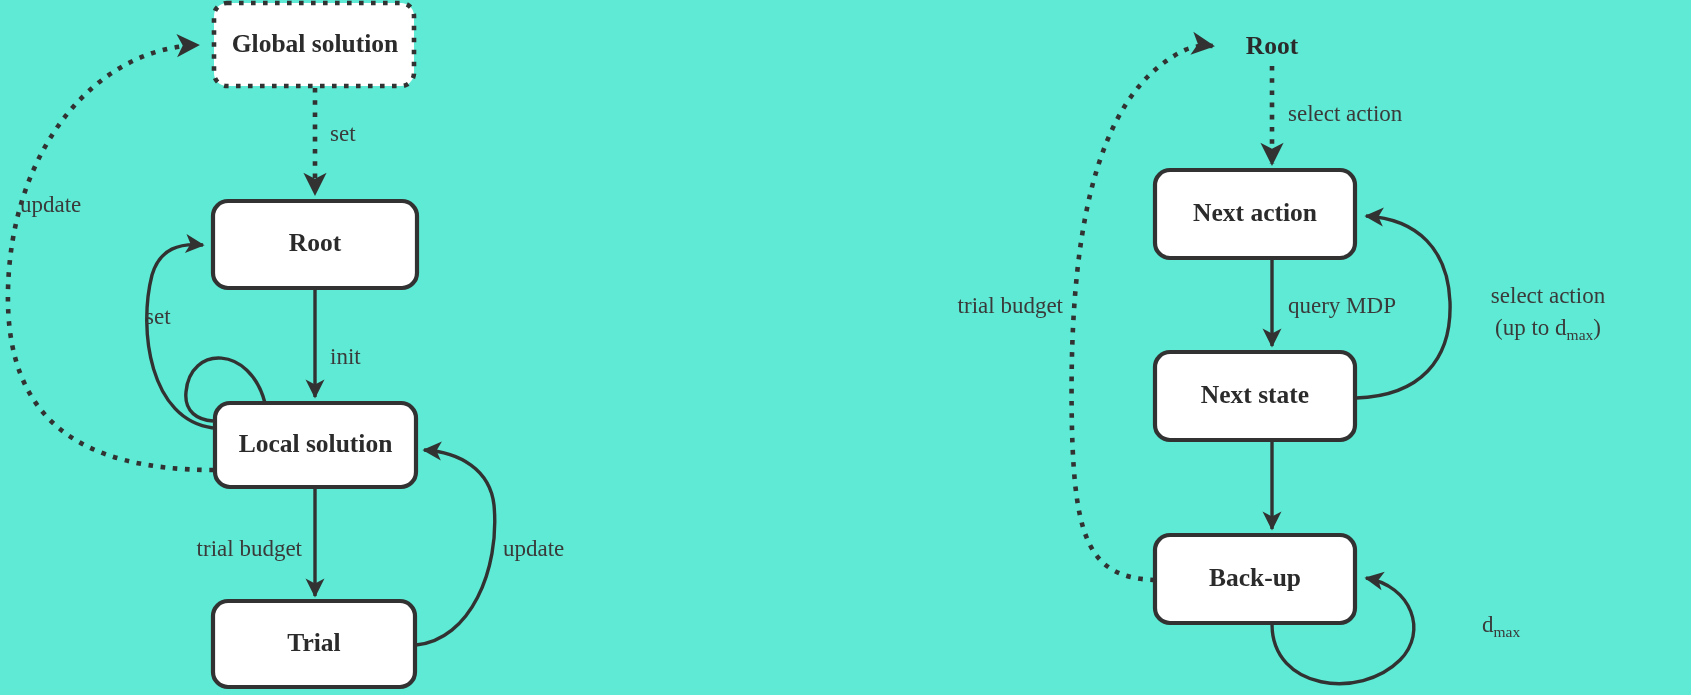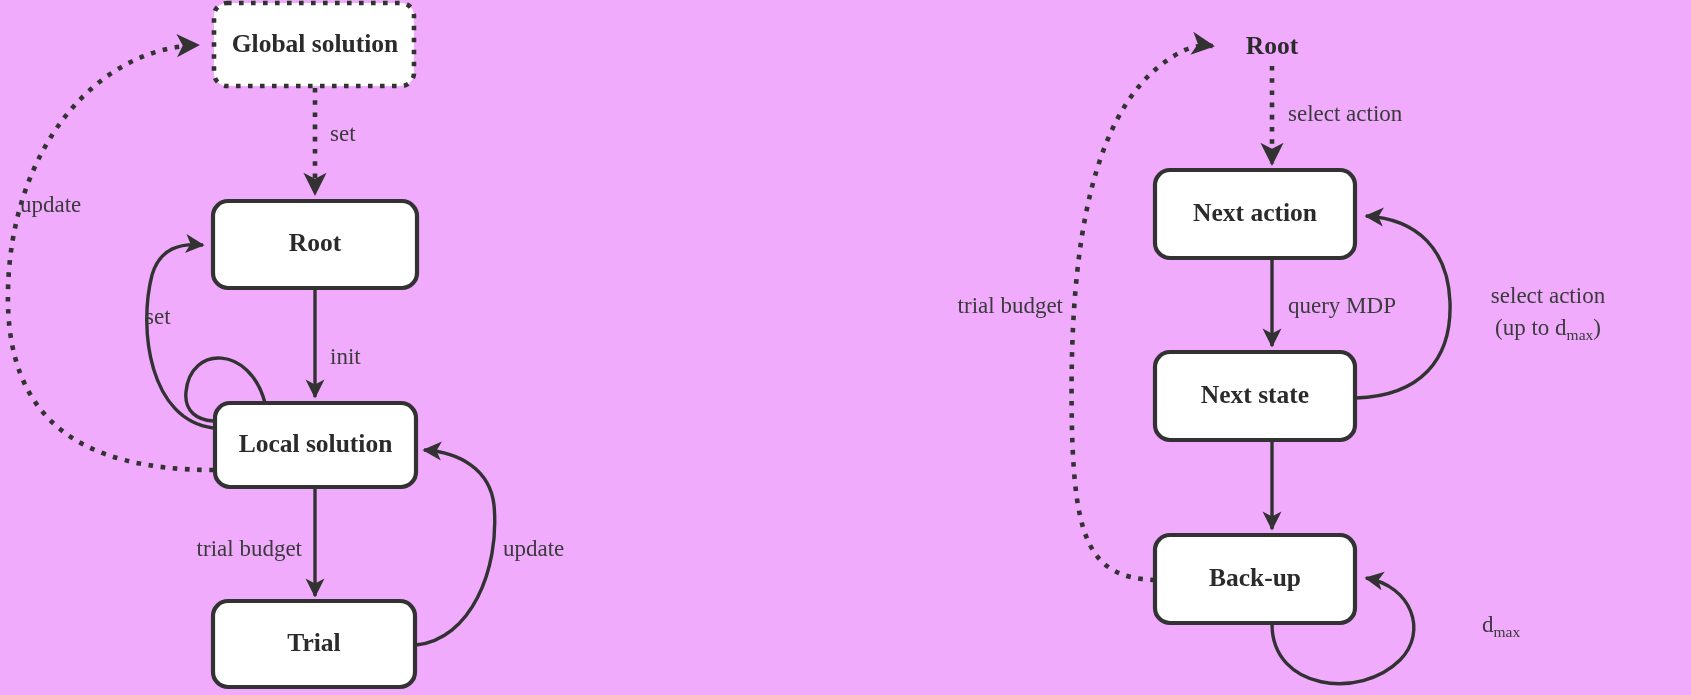--- a/index.html
+++ b/index.html
@@ -4,21 +4,21 @@
 <style>
   html, body {
     margin: 0;
     padding: 0;
     background: #ffffff;
   }
   #stage {
     position: relative;
     width: 1691px;
     height: 695px;
-    background: #f0abfc;
+    background: #5eead4;
     overflow: hidden;
     font-family: "Liberation Serif", "DejaVu Serif", serif;
   }
   svg.layer {
     position: absolute;
     left: 0;
     top: 0;
     width: 1691px;
     height: 695px;
   }

